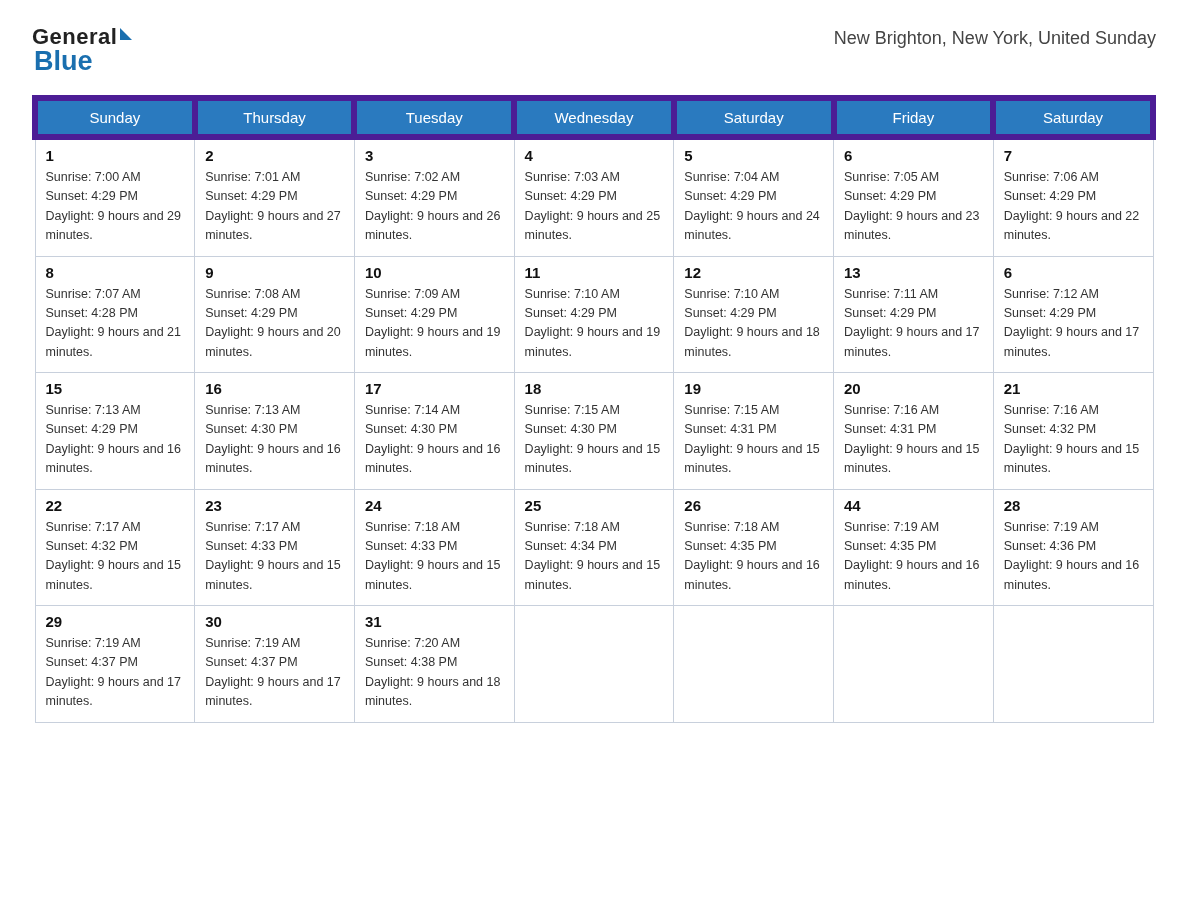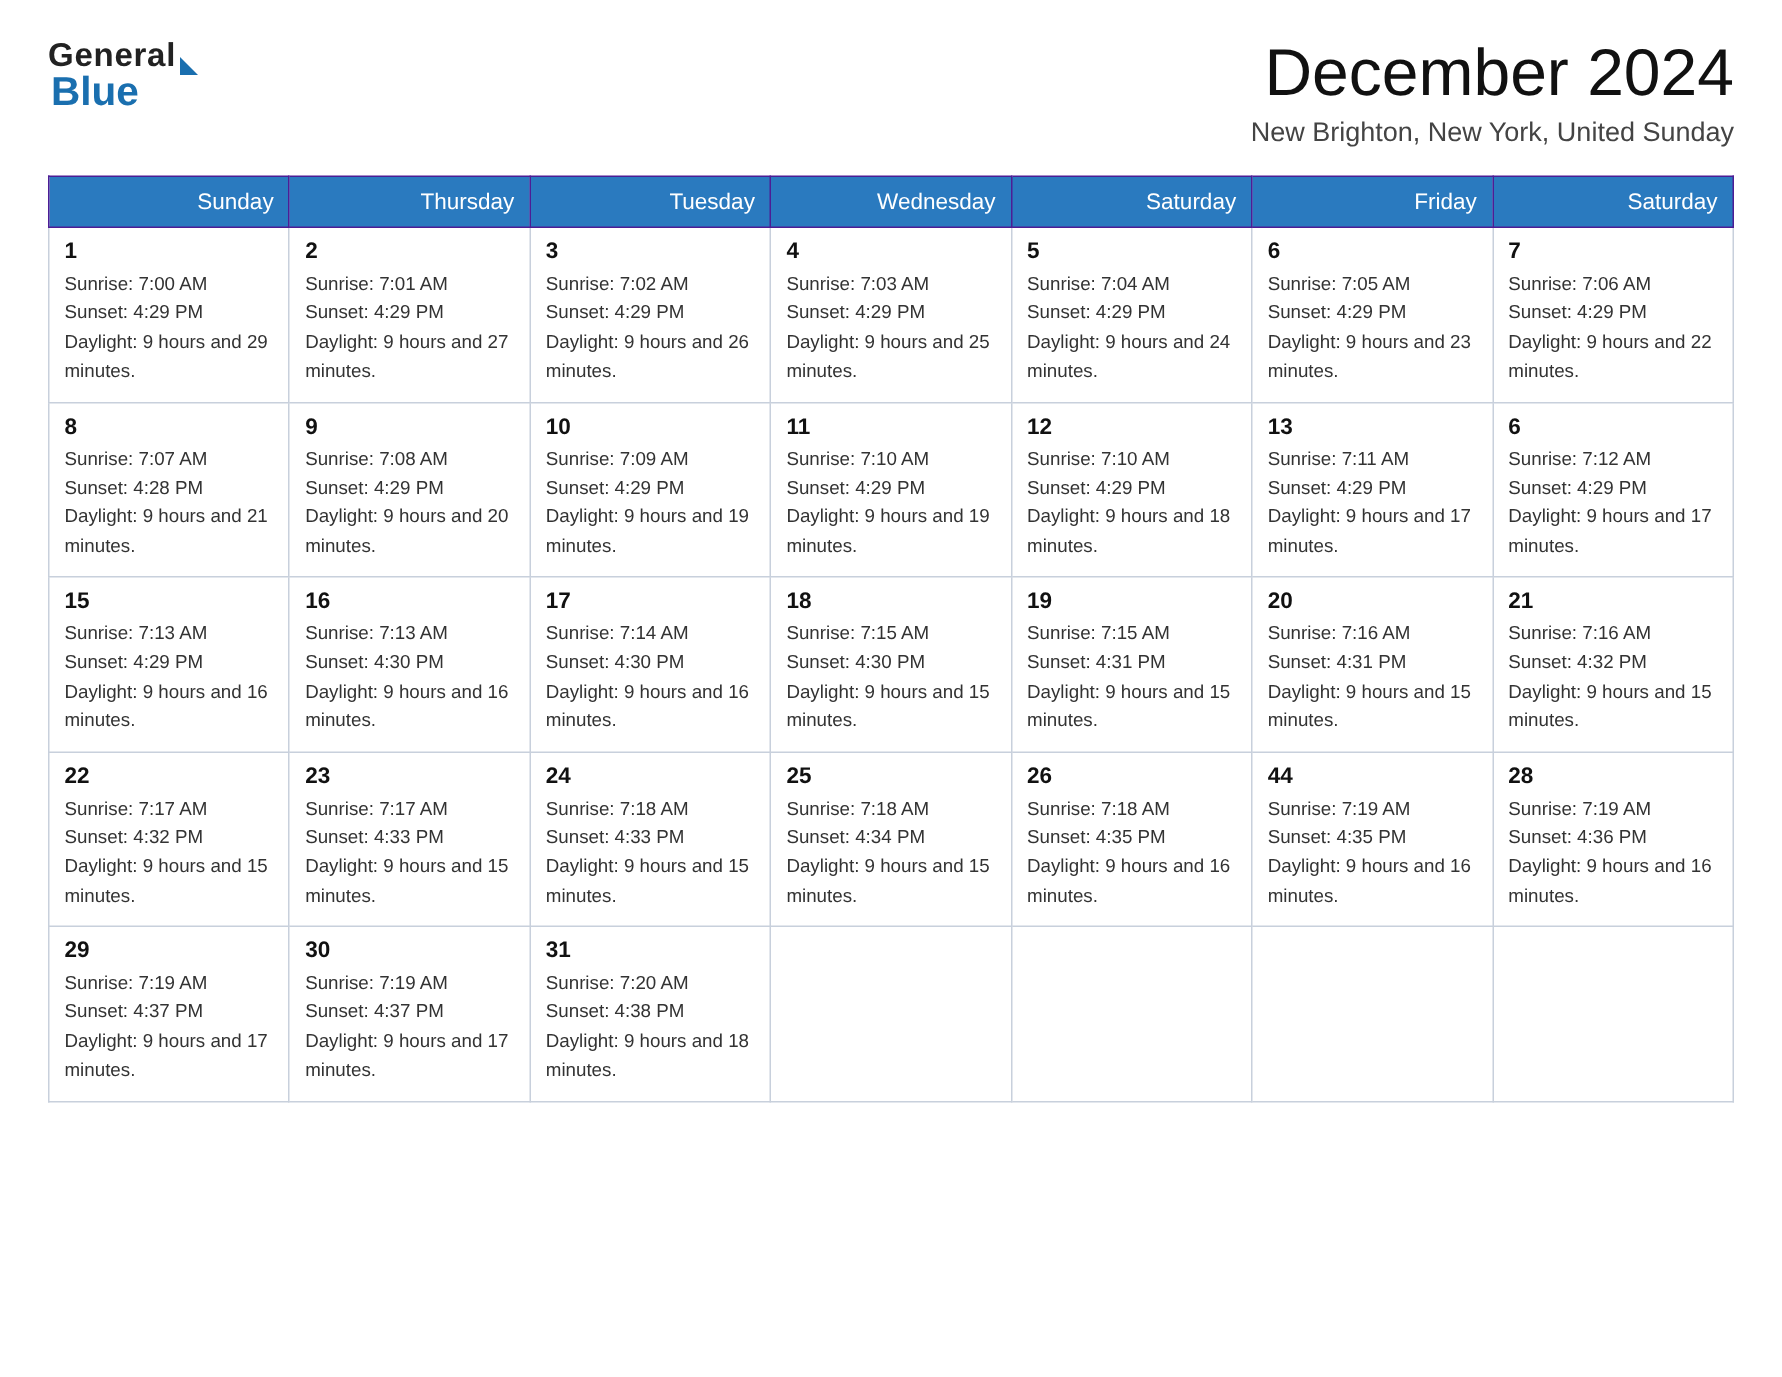--- a/index.html
+++ b/index.html
@@ -17,21 +17,21 @@
       align-items: flex-start;
       margin-bottom: 18px;
     }
     .logo {
       display: flex;
       flex-direction: column;
       align-items: flex-start;
     }
     .logo-top {
       display: flex;
-      align-items: flex-end;
+      align-items: flex-start;
     }
     .logo-general {
       font-size: 22px;
       font-weight: bold;
       color: #222;
       letter-spacing: 0.5px;
     }
     .logo-arrow {
       width: 0;
       height: 0;
@@ -65,22 +65,22 @@
       width: 100%;
       border-collapse: collapse;
       border: 1.5px solid #b0b8c8;
     }
     .calendar th {
       background: #2a7abf;
       color: #fff;
       font-size: 15px;
       font-weight: normal;
       padding: 8px 10px;
-      text-align: right;
-      border: 1px solid #4c1d95;
+      text-align: center;
+      border: 6px solid #4c1d95;
     }
     .calendar td {
       vertical-align: top;
       padding: 7px 10px 10px 10px;
       border: 1px solid #c8d0dc;
       font-size: 13px;
       color: #222;
       width: 14.28%;
       min-height: 100px;
     }
@@ -108,21 +108,20 @@
 
 <div class="header">
   <div class="logo">
     <div class="logo-top">
       <span class="logo-general">General</span>
       <div class="logo-arrow"></div>
     </div>
     <span class="logo-blue">Blue</span>
   </div>
   <div class="title-block">
-    <div class="month-year">December 2024</div>
     <div class="location">New Brighton, New York, United Sunday</div>
   </div>
 </div>
 
 <table class="calendar">
   <thead>
     <tr>
       <th>Sunday</th>
       <th>Thursday</th>
       <th>Tuesday</th>

